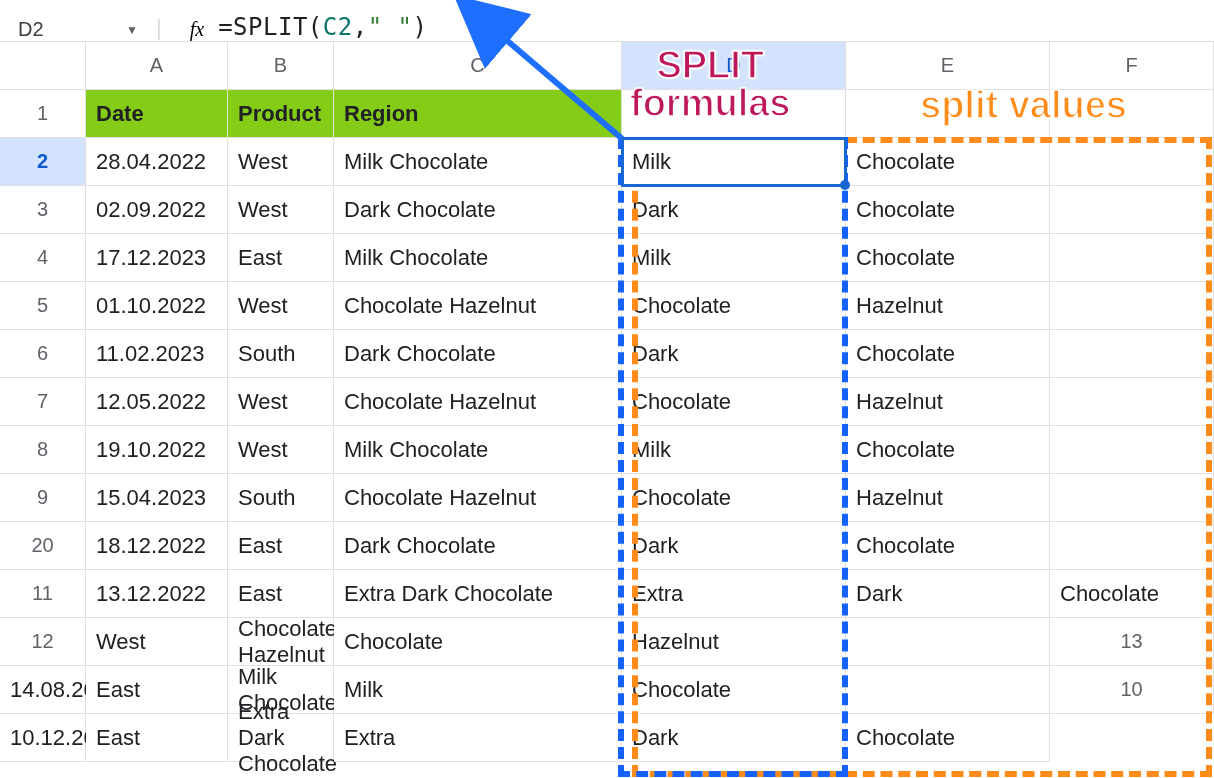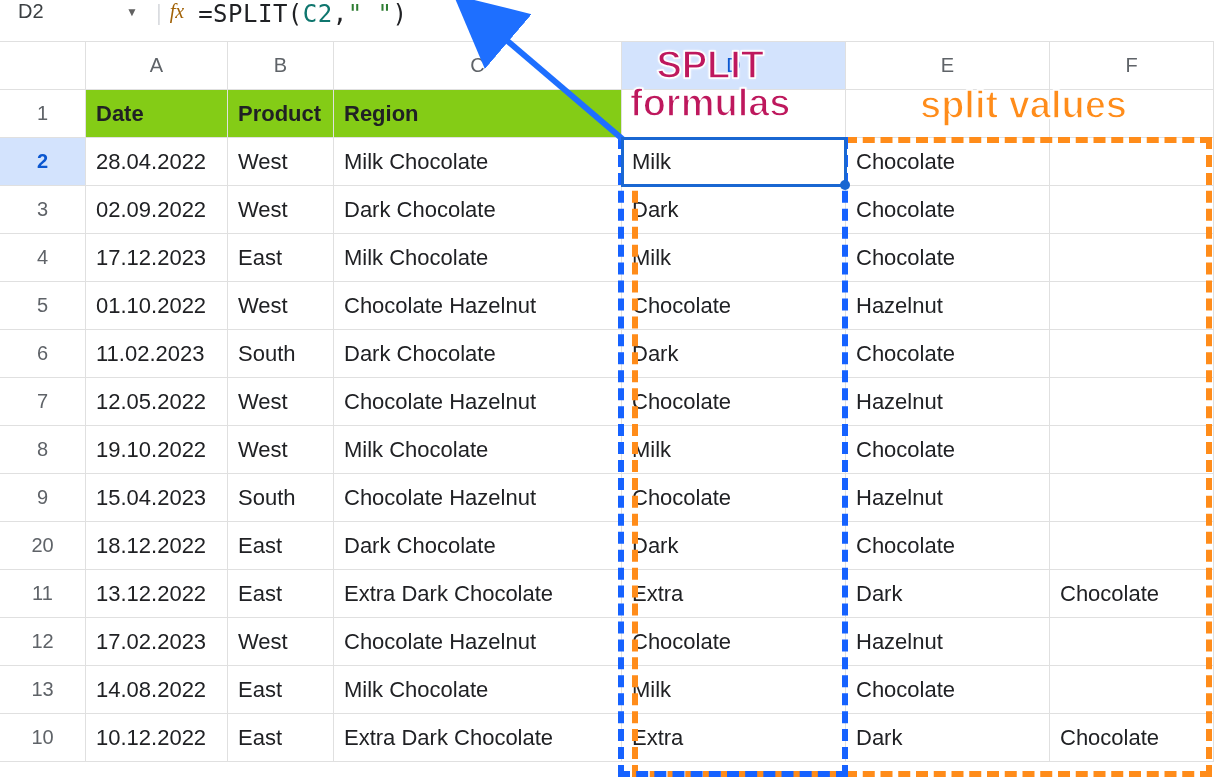--- a/index.html
+++ b/index.html
@@ -6,37 +6,37 @@
   body {
     font-family: Arial, sans-serif;
     background: #fff;
     width: 1214px;
     height: 778px;
     overflow: hidden;
     position: relative;
   }
   .name-box-bar {
     display: flex;
-    align-items: flex-start;
+    align-items: flex-end;
     height: 42px;
     border-bottom: 1px solid #e0e0e0;
     padding: 0 8px;
     font-size: 20px;
     color: #3c4043;
   }
   .name-box {
     width: 140px;
     display: flex;
     align-items: center;
     justify-content: space-between;
     padding: 0 10px;
   }
   .dropdown-arrow { color: #616161; font-size: 12px; margin-left: 6px; }
   .divider { color: #dadce0; margin: 0 8px; font-size: 22px; }
-  .fx-label { font-style: italic; font-family: Georgia, serif; color: #a16207; margin-right: 14px; font-size: 20px; }
+  .fx-label { font-style: italic; font-family: Georgia, serif; color: #000000; margin-right: 14px; font-size: 20px; margin-left: 20px; }
   .formula {
     font-family: "Consolas", monospace;
     font-size: 24px;
     letter-spacing: 0.5px;
   }
   .formula .black { color: #202124; }
   .formula .orange { color: #0f766e; }
   .formula .green { color: #2e7d32; }
 
   .grid {
@@ -222,21 +222,20 @@
     <div class="cell">Chocolate</div>
     <div class="cell"></div>
     <div class="row-head">11</div>
     <div class="cell">13.12.2022</div>
     <div class="cell">East</div>
     <div class="cell">Extra Dark Chocolate</div>
     <div class="cell">Extra</div>
     <div class="cell">Dark</div>
     <div class="cell">Chocolate</div>
     <div class="row-head">12</div>
-    <div class="cell">17.02.2023</div>
     <div class="cell">West</div>
     <div class="cell">Chocolate Hazelnut</div>
     <div class="cell">Chocolate</div>
     <div class="cell">Hazelnut</div>
     <div class="cell"></div>
     <div class="row-head">13</div>
     <div class="cell">14.08.2022</div>
     <div class="cell">East</div>
     <div class="cell">Milk Chocolate</div>
     <div class="cell">Milk</div>

